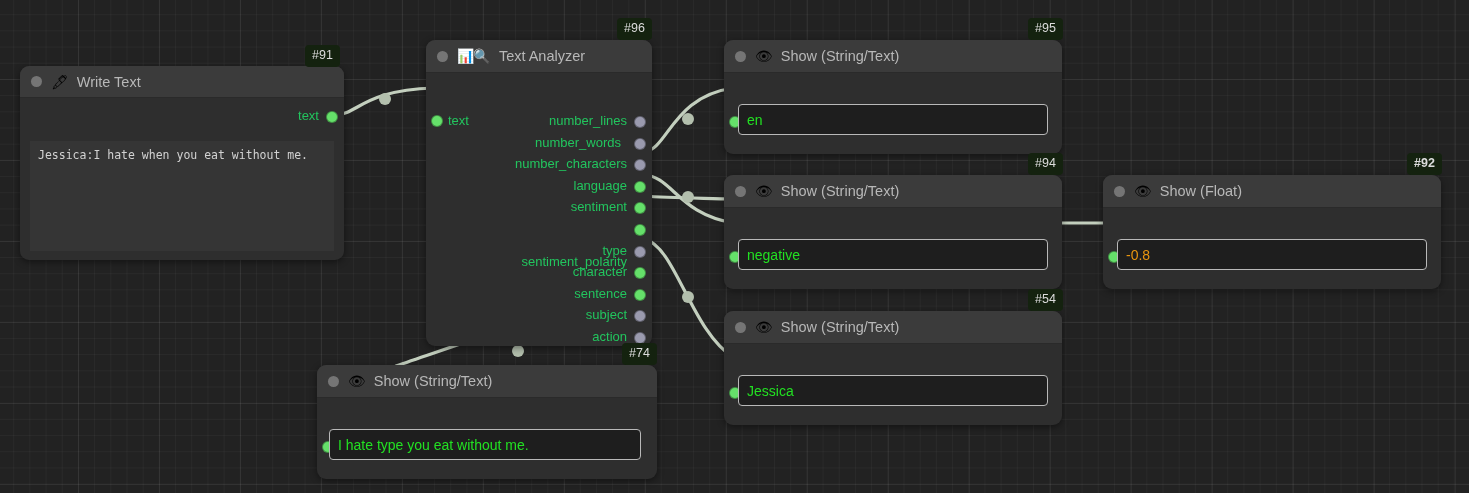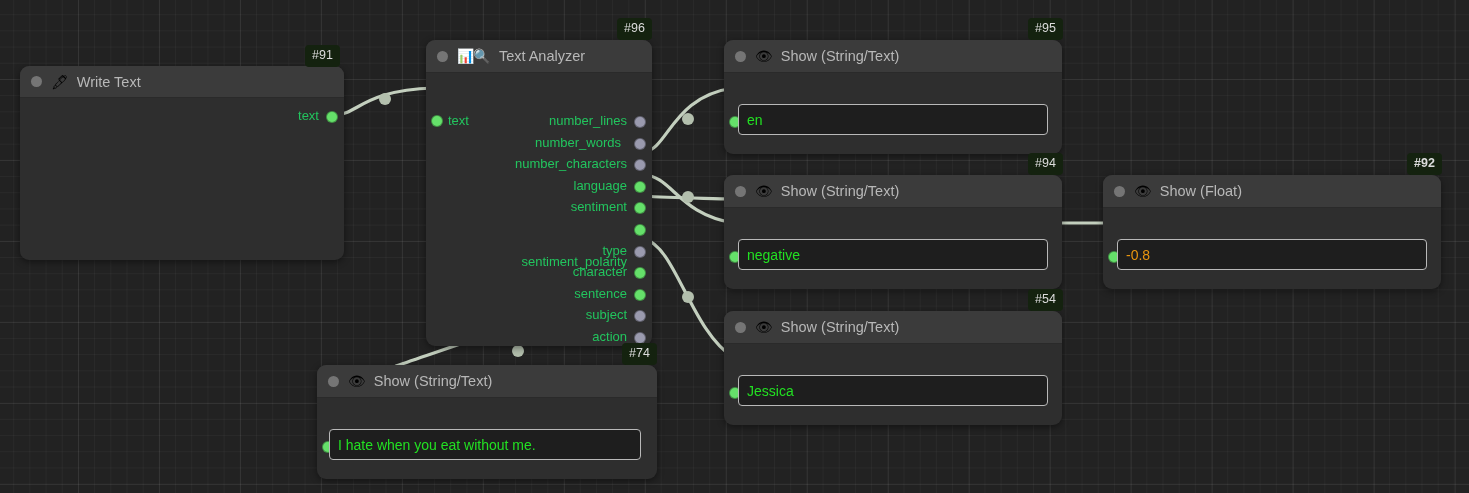--- a/index.html
+++ b/index.html
@@ -145,20 +145,21 @@
   <div class="id-badge" style="left:305px; top:45px;">#91</div>
   <div class="node" style="left:20px; top:66px; width:324px; height:194px;">
     <div class="node-header">
       <span class="collapse-dot"></span>
       <span class="node-emoji">🖋</span>
       <span class="node-title">Write Text</span>
     </div>
     <div class="node-body" style="height:163px;">
       <span class="port-label out" style="right:25px; top:11px;">text</span>
       <span class="port green" style="right:6px; top:13px;"></span>
+      <div class="textarea-box" style="left:10px; top:43px; width:304px; height:110px;">Jessica:I hate when you eat without me.</div>
     </div>
   </div>
 
   <div class="id-badge" style="left:617px; top:18px;">#96</div>
   <div class="node" style="left:426px; top:40px; width:226px; height:306px;">
     <div class="node-header" style="height:32px;">
       <span class="collapse-dot"></span>
       <span class="node-emoji">📊🔍</span>
       <span class="node-title">Text Analyzer</span>
     </div>
@@ -253,17 +254,17 @@
   <div class="id-badge" style="left:622px; top:343px;">#74</div>
   <div class="node" style="left:317px; top:365px; width:340px; height:114px;">
     <div class="node-header" style="height:32px;">
       <span class="collapse-dot"></span>
       <span class="node-emoji">👁</span>
       <span class="node-title">Show (String/Text)</span>
     </div>
     <div class="node-body" style="height:82px;">
       <span class="port green" style="left:5px; top:43px;"></span>
       <span class="port-label" style="left:22px; top:41px;">STRING</span>
-      <div class="value-box str" style="left:12px; top:31px; width:312px; height:31px;">I hate when you eat without me.</div>
+      <div class="value-box str" style="left:12px; top:31px; width:312px; height:31px;">I hate type you eat without me.</div>
     </div>
   </div>
 
 </div>
 
 </body></html>

